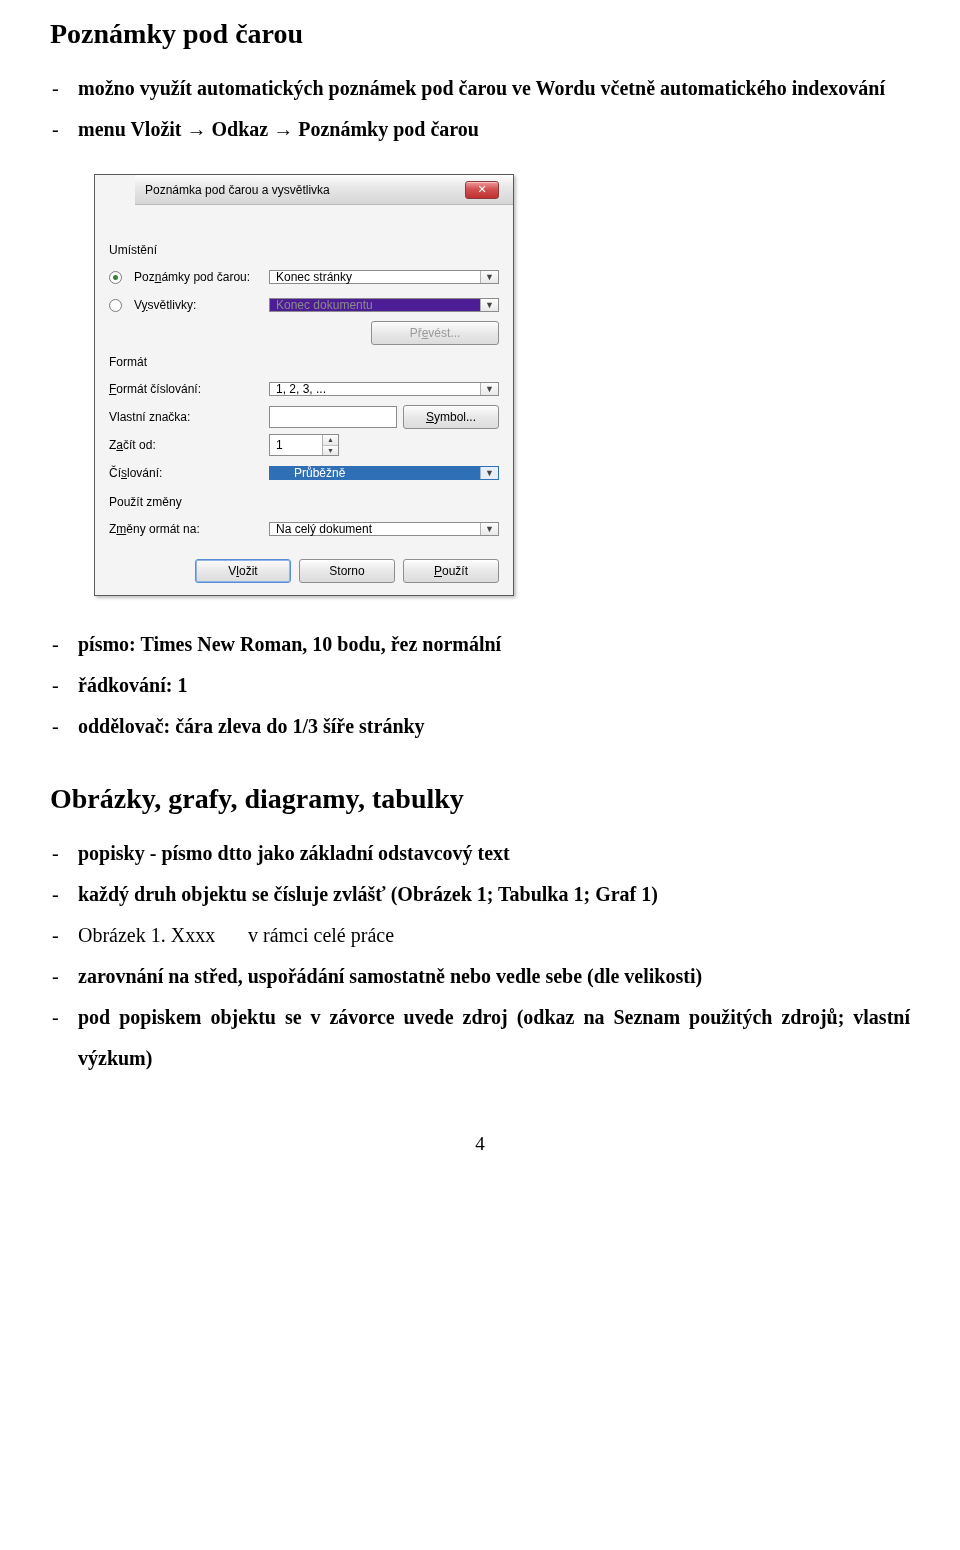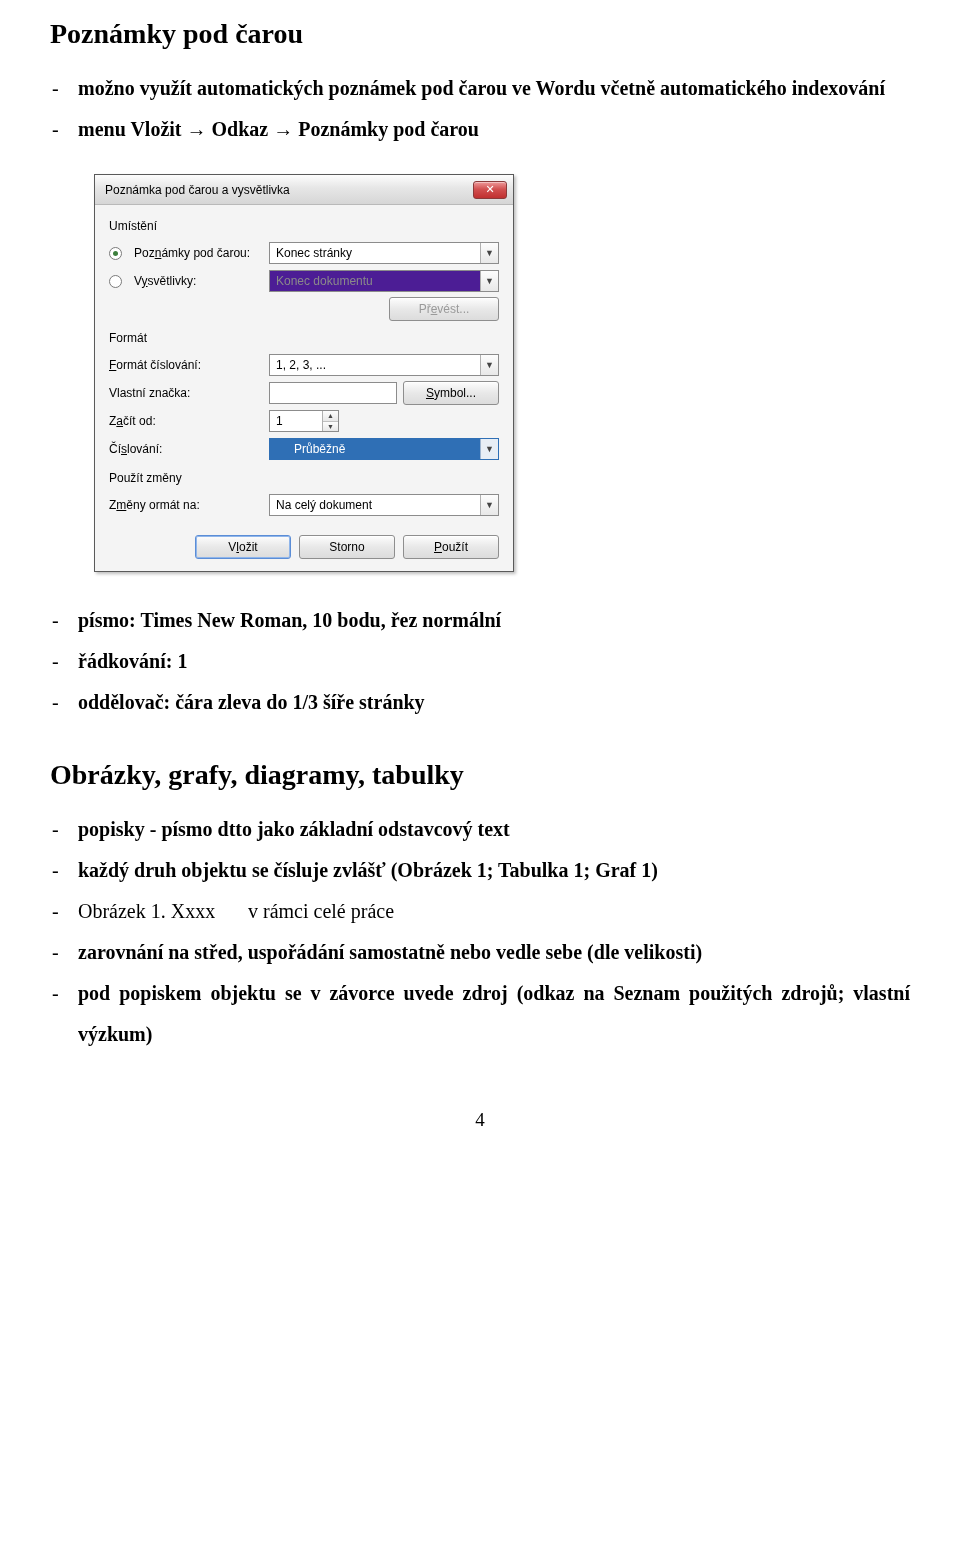--- a/index.html
+++ b/index.html
@@ -14,45 +14,46 @@
 
   
   .dialog-wrap { margin: 6px 0 28px 44px; }
   .dialog {
     width: 420px; background: #f4f4f4; border: 1px solid #5a5a5a;
     font-family: Tahoma, "Segoe UI", Arial, sans-serif; font-size: 12px; color: #000;
     box-shadow: 2px 2px 3px rgba(0,0,0,.25);
   }
   .titlebar {
     height: 30px; display: flex; align-items: center; justify-content: space-between;
-    padding: 0 6px 0 10px;
+    padding: 0 14px 0 10px;
     background: linear-gradient(#fdfdfd, #e6e6e6 45%, #d6d6d6);
     border-bottom: 1px solid #b9b9b9;
+    margin-left: 40px;
   }
   .titlebar .t { font-weight: normal; }
   .closebtn {
     width: 34px; height: 18px; border: 1px solid #8a3a3a; border-radius: 3px;
     background: linear-gradient(#e99, #d25050 45%, #c03030);
     display: flex; align-items: center; justify-content: center; color: #fff; font-size: 11px;
     box-shadow: inset 0 1px 0 rgba(255,255,255,.4);
   }
-  .pane { padding: 10px 14px 12px 14px; }
+  .pane { padding: 10px 14px 12px 14px; margin-top: 24px; }
   .grouplabel { margin: 4px 0 6px 0; }
   .frow { display: flex; align-items: center; height: 28px; }
   .frow .lab { width: 160px; display: flex; align-items: center; gap: 12px; }
   .frow .ctrl { flex: 1; display: flex; align-items: center; gap: 6px; }
 
   .radio {
     width: 13px; height: 13px; border: 1px solid #7a7a7a; border-radius: 50%;
     background: #fff; display: inline-flex; align-items: center; justify-content: center;
   }
   .radio .dot { width: 5px; height: 5px; border-radius: 50%; background: #3c7f3c; }
 
   .combo {
-    flex: 1; height: 22px; border: 1px solid #8c8c8c; background: #fff;
+    flex: 1; height: 14px; border: 1px solid #8c8c8c; background: #fff;
     display: flex; align-items: center; justify-content: space-between; padding: 0 0 0 6px;
   }
   .combo.disabled { background: #4c1d95; color: #8a8a8a; }
   .combo.sel { background: #2f6fb5; color: #fff; border-color: #2f6fb5; padding-left: 24px; }
   .combo.sel .dd { background: #e8eef5; color: #444; border-left: 1px solid #9fb6d1; }
   .combo .dd {
     width: 18px; height: 100%; border-left: 1px solid #b0b0b0;
     display: flex; align-items: center; justify-content: center;
     background: linear-gradient(#fdfdfd,#e8e8e8); color: #444; font-size: 9px;
   }
@@ -144,21 +145,21 @@
         </div>
         <div class="ctrl">
           <div class="combo disabled">
             <span>Konec dokumentu</span>
             <span class="dd">▼</span>
           </div>
         </div>
       </div>
 
       <div class="frow right">
-        <div class="btn disabled" style="width:110px">
+        <div class="btn disabled" style="width:128px">
           <span>Př</span>
             <span class="under">e</span>
             <span>vést...</span>
         </div>
       </div>
 
       <div class="grouplabel" style="margin-top:8px">Formát</div>
 
       <div class="frow">
         <div class="lab">

